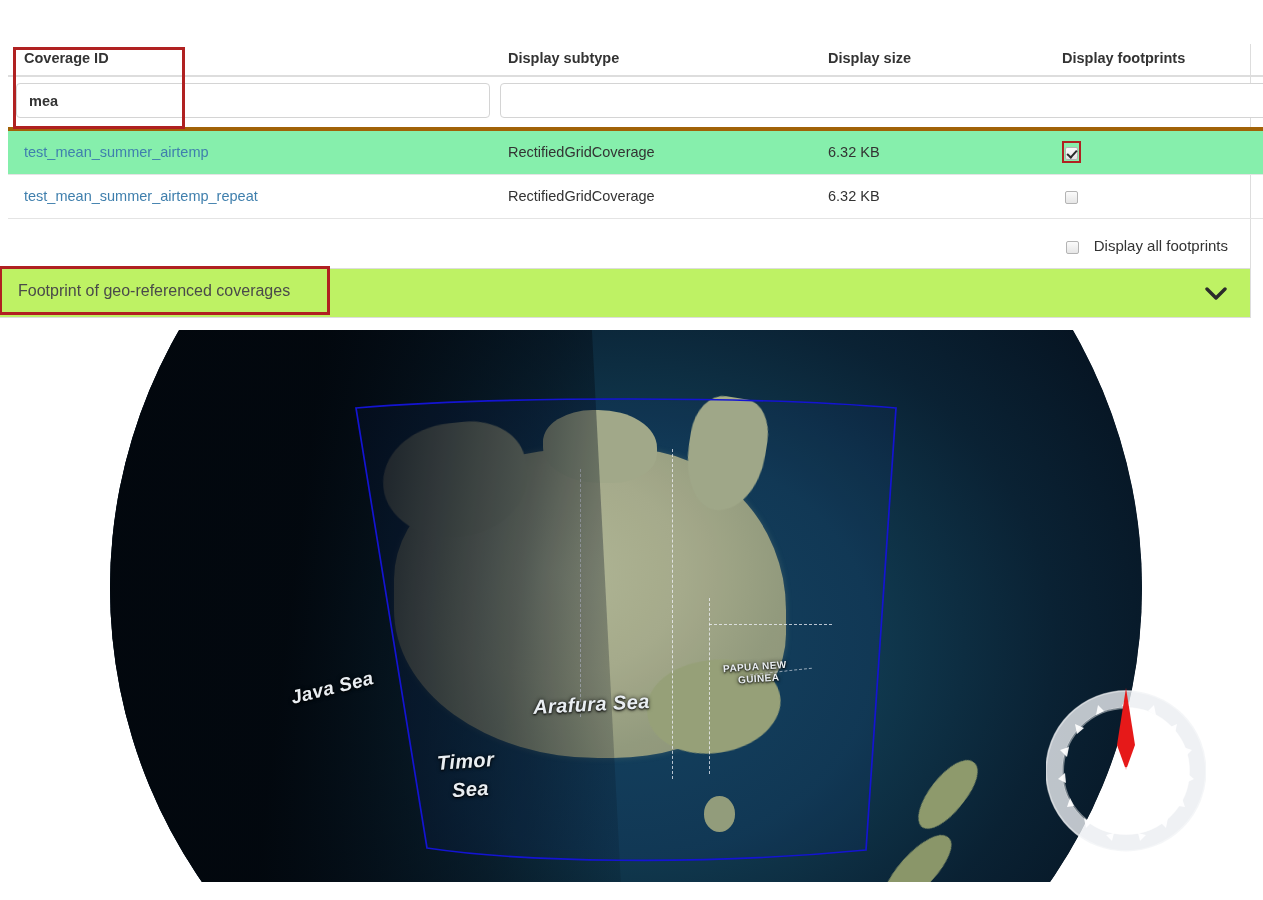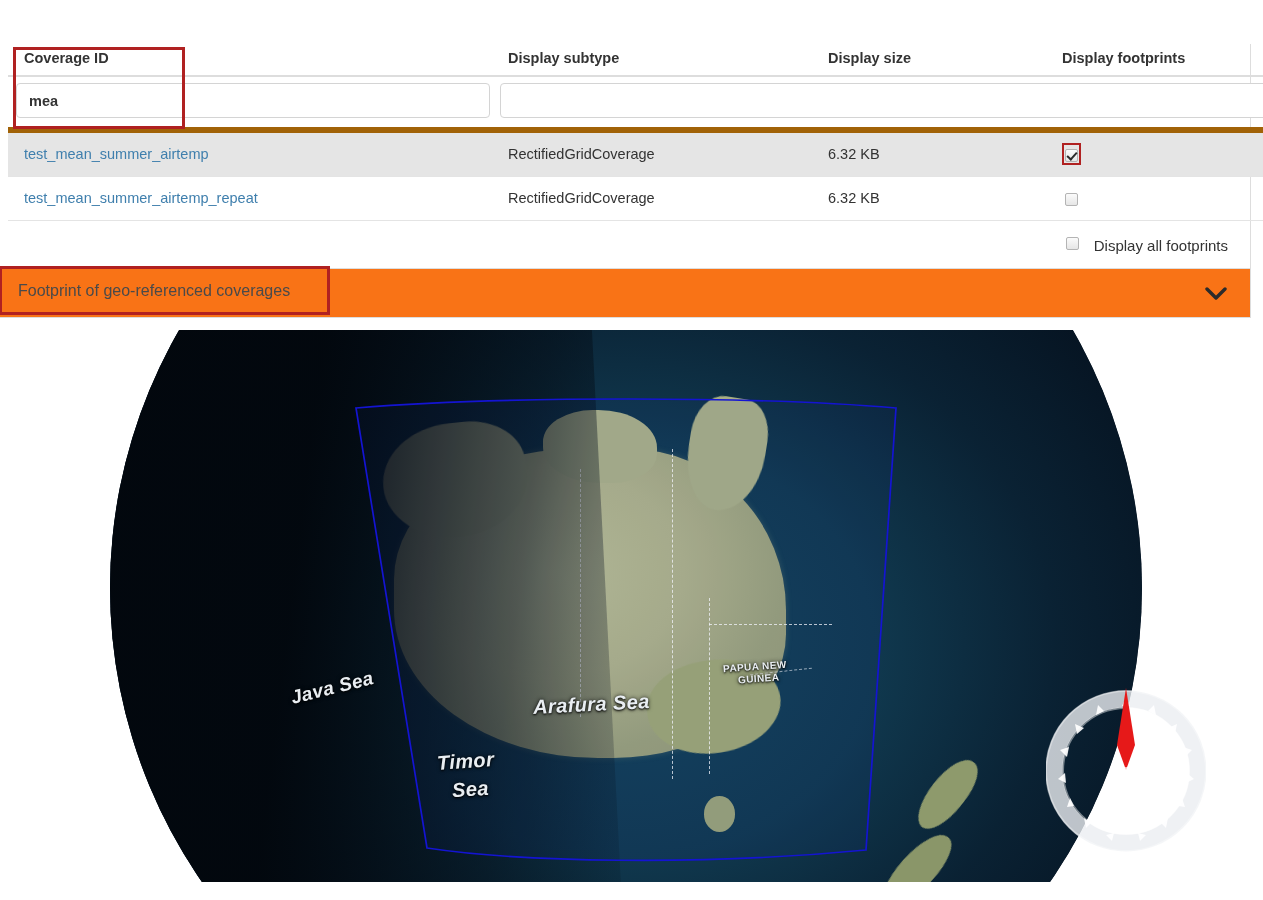--- a/index.html
+++ b/index.html
@@ -25,64 +25,64 @@
     text-align:left;font-weight:bold;font-size:14.5px;color:#333;
     padding:6px 8px 9px 16px;border-bottom:2px solid #dddddd;
     vertical-align:bottom;
   }
   .col-id{width:460px;}
   .col-sub{width:296px;}
   .col-size{width:210px;}
   .col-fp{width:268px;}
 
   tr.filter-row td{
-    padding:6px 8px 9px 8px;border-bottom:6px solid #a16207;
+    padding:6px 8px 9px 8px;border-bottom:4px solid #a16207;
   }
   .filter-input{
     width:100%;box-sizing:border-box;height:35px;
     border:1px solid #d4d4d4;border-radius:4px;background:#fff;
     padding:6px 12px;font-family:"Liberation Sans",sans-serif;
     font-size:14.5px;font-weight:bold;color:#333;outline:none;
   }
   .filter-cell-id{padding-right:2px !important;}
   .filter-input-wide{width:100%;}
 
   tr.data-row td{
     padding:10px 8px 11px 16px;border-bottom:1px solid #e4e4e4;
     font-size:14.5px;color:#333;vertical-align:middle;
   }
-  tr.data-row.alt td{background:#e5e5e5;}
+  tr.data-row.alt td{background:#86efac;}
   tr.data-row a{color:#3f7fad;text-decoration:none;}
 
   .cell-fp{text-align:left;padding-left:16px !important;}
 
   
   .cbx{
     display:inline-block;width:13px;height:13px;vertical-align:middle;
     border:1px solid #b4b4b4;border-radius:2px;
     background:linear-gradient(#fbfbfb,#e6e6e6);
     position:relative;cursor:pointer;box-sizing:border-box;
   }
   .cbx.checked::after{
     content:"";position:absolute;left:3px;top:0px;width:4px;height:8px;
     border:solid #2b2b2b;border-width:0 2px 2px 0;transform:rotate(42deg);
   }
   .cbx-wrap{display:inline-block;padding:3px;}
   .cbx-wrap.hl{border:2px solid #b02121;padding:1px;}
 
   .all-fp-row{
     position:absolute;right:22px;top:193px;
-    display:flex;align-items:flex-start;gap:15px;
+    display:flex;align-items:flex-end;gap:15px;
   }
   .all-fp-label{font-size:15px;color:#333;}
 
   
   .fp-panel{
     position:absolute;left:0;top:268px;width:1251px;height:50px;
-    background:#f97316;border:1px solid #dddddd;border-left:none;
+    background:#bef264;border:1px solid #dddddd;border-left:none;
     box-sizing:border-box;
   }
   .fp-title-box{
     position:absolute;left:-1px;top:-3px;width:331px;height:49px;
     border:3px solid #b02121;box-sizing:border-box;
     display:flex;align-items:center;padding-left:16px;
   }
   .fp-title{font-size:16px;color:#4a4a4a;}
   .fp-chevron{
     position:absolute;right:22px;top:13px;width:24px;height:24px;

